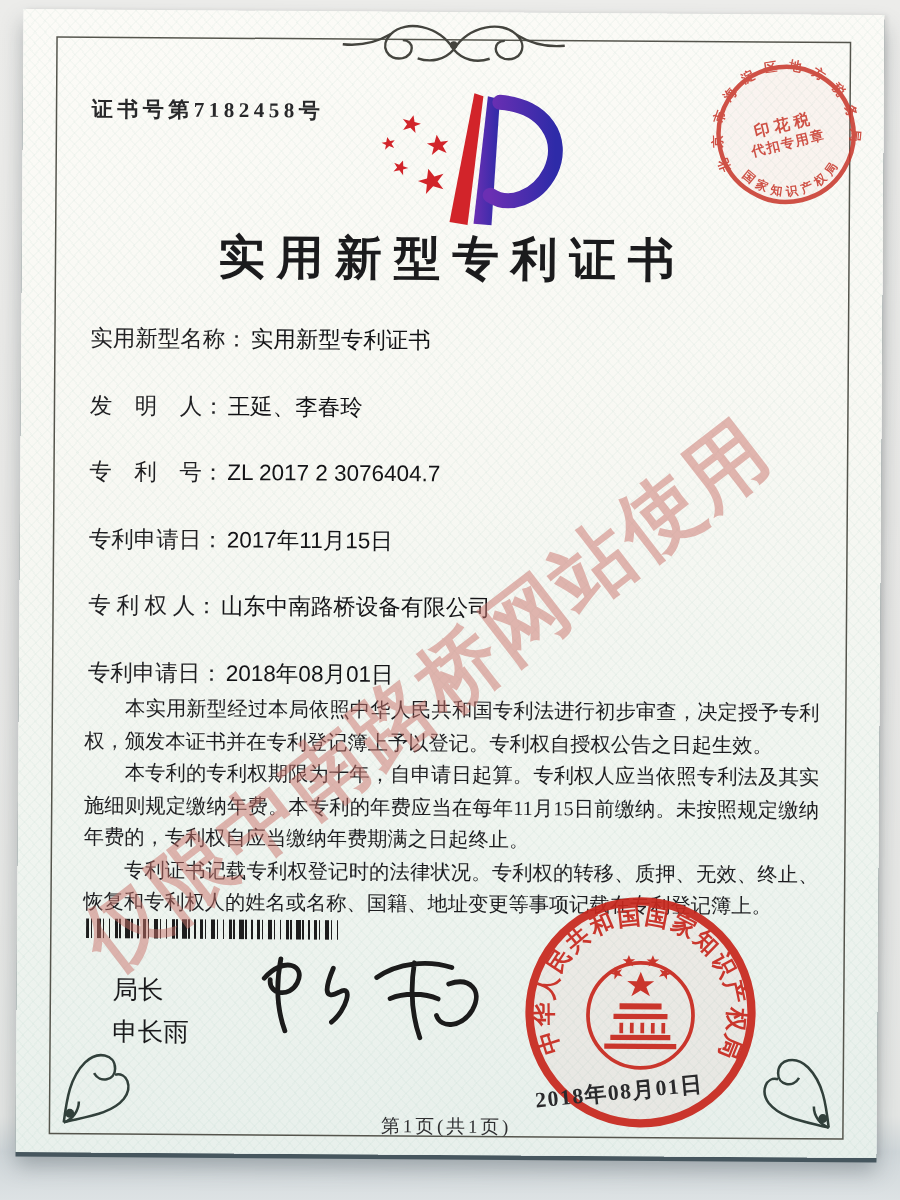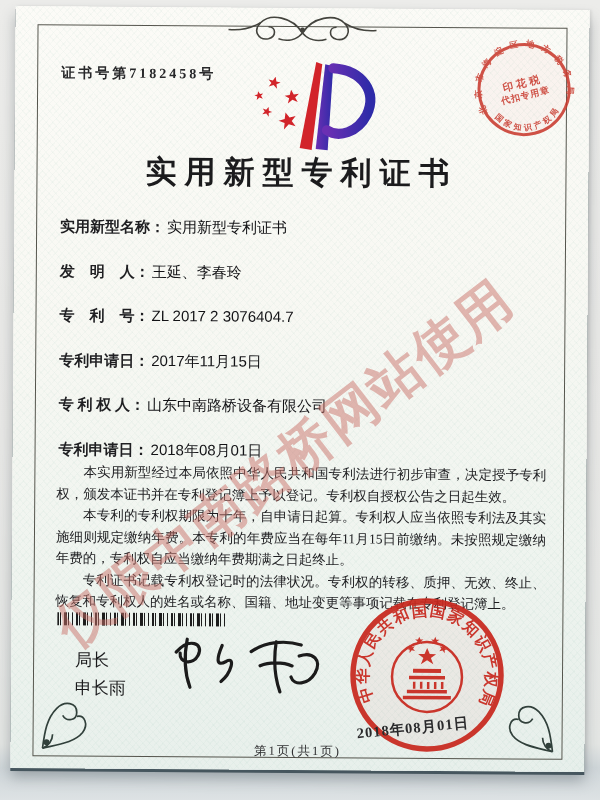--- a/index.html
+++ b/index.html
@@ -24,21 +24,21 @@
   }
   .ornament-top{position:absolute;left:50%;top:1px;transform:translateX(-50%);z-index:2;}
   .corner{position:absolute;z-index:2;}
   .corner-bl{left:24px;bottom:14px;}
   .corner-br{right:24px;bottom:14px;transform:scaleX(-1);}
   .cert-no{position:absolute;left:46px;top:58px;font-size:14px;font-weight:600;letter-spacing:3px;color:#28282a;z-index:2;}
   .logo{position:absolute;left:224px;top:48px;z-index:2;}
   .title{position:absolute;left:0;top:144px;width:100%;text-align:center;font-size:31px;font-weight:bold;letter-spacing:8px;color:#1b1b1d;z-index:2;}
   .fields{position:absolute;left:46px;top:210px;z-index:2;}
   .field-row{margin-bottom:24.5px;font-size:15px;line-height:20px;white-space:nowrap;}
-  .field-label{font-weight:bold;color:#1f1f22;}
+  .field-label{font-weight:normal;color:#1f1f22;}
   .field-value{font-family:"Liberation Sans", sans-serif;color:#131316;margin-left:2px;}
   .paragraphs{position:absolute;left:44px;top:455px;width:490px;z-index:2;}
   .paragraphs p{margin:0;text-indent:2em;font-size:13.5px;line-height:21.5px;color:#1d1d20;text-align:justify;}
   .barcode{
     position:absolute;left:46px;top:606px;width:168px;height:13px;z-index:2;
     background-image:repeating-linear-gradient(90deg,
       #1d1d1d 0 2px, transparent 2px 3px,
       #1d1d1d 3px 4px, transparent 4px 7px,
       #1d1d1d 7px 10px, transparent 10px 11px,
       #1d1d1d 11px 12px, transparent 12px 15px,

